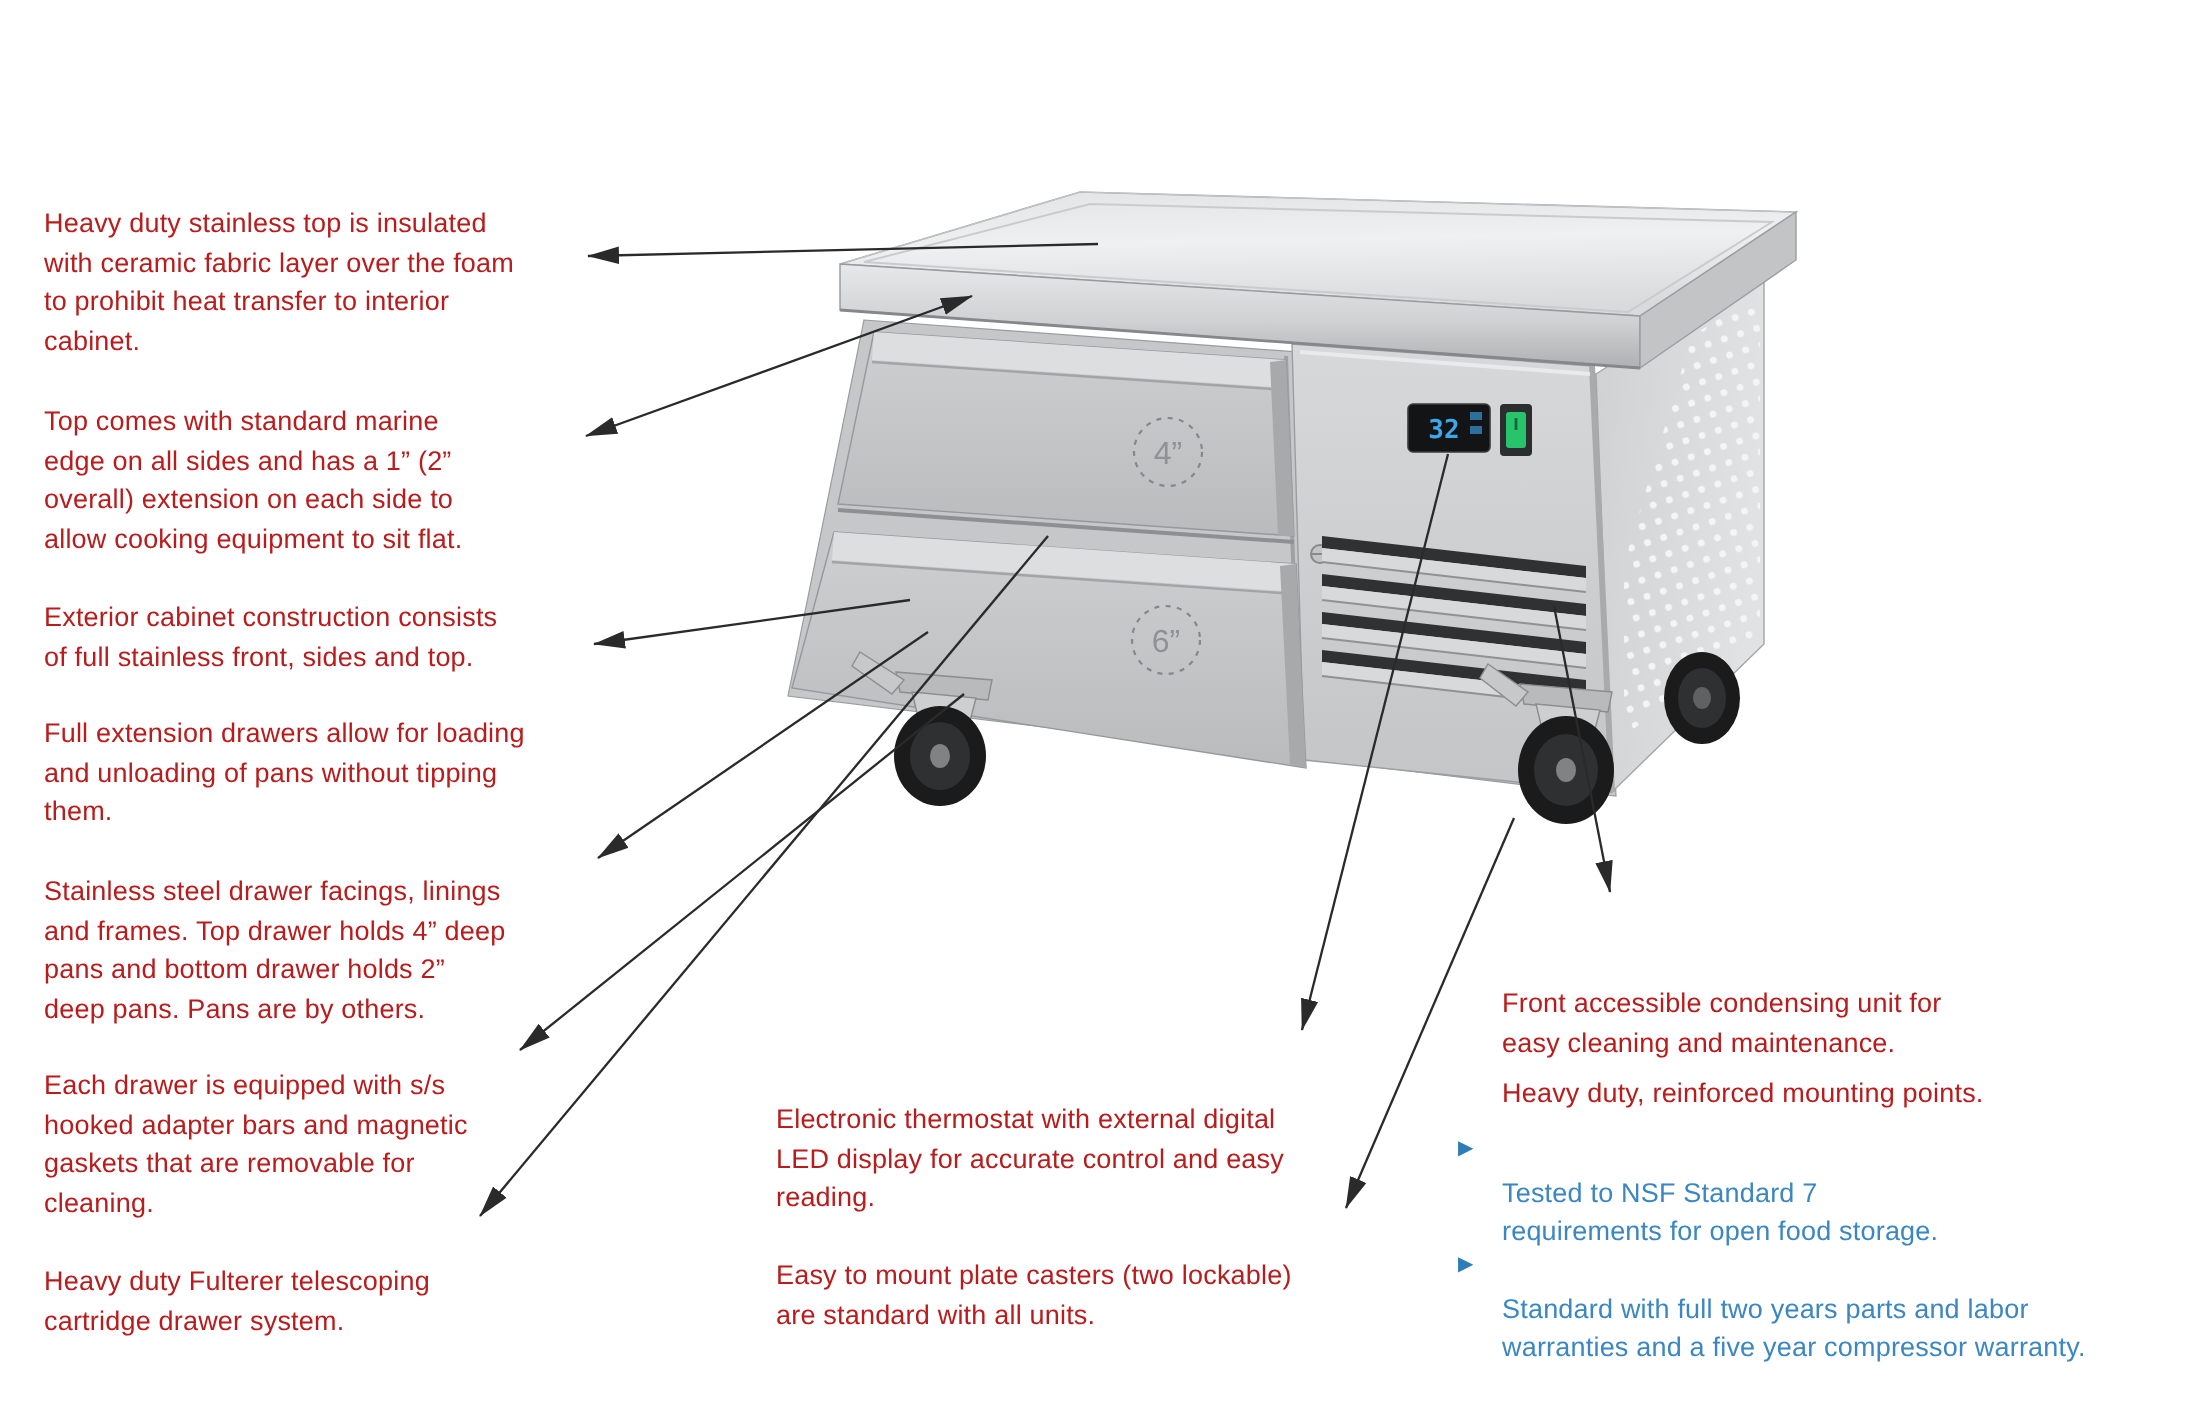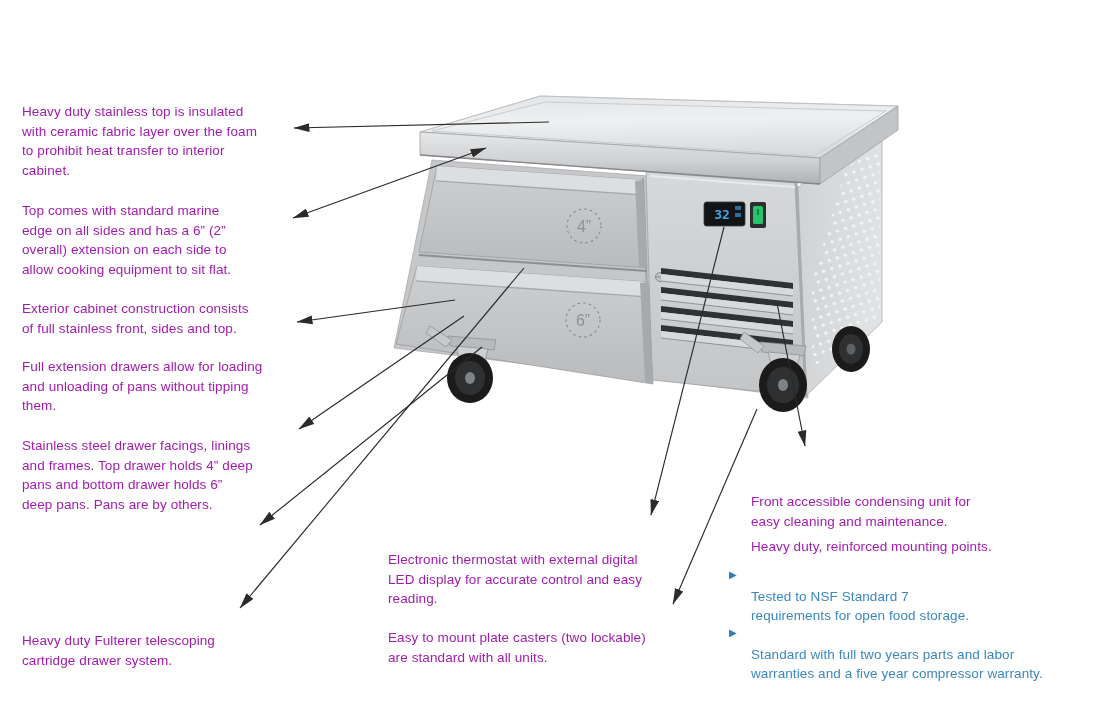--- a/index.html
+++ b/index.html
@@ -2,21 +2,21 @@
 <html><head>
 <meta charset="utf-8">
 <style>
   html,body{margin:0;padding:0;background:#ffffff;}
   .stage{
     position:relative;width:1099px;height:701px;background:#ffffff;overflow:hidden;
     font-family:"Liberation Sans","DejaVu Sans",sans-serif;
   }
   .note{
     position:absolute;
-    font-size:13.5px;line-height:19.6px;color:#a21caf;
+    font-size:13.5px;line-height:19.6px;color:#b91c1c;
     white-space:pre-line;letter-spacing:0.1px;
   }
   .note.blue{color:#3b87c1;}
   .bullet{
     position:absolute;left:-22px;top:3px;
     font-size:10px;color:#2f7db8;line-height:10px;
   }
   svg{position:absolute;left:0;top:0;}
 </style>
 </head>
@@ -172,32 +172,36 @@
       <line x1="777" y1="303" x2="805" y2="446" marker-end="url(#ah)"></line>
       <line x1="757" y1="409" x2="673" y2="604" marker-end="url(#ah)"></line>
     </g>
   </svg>
 
   <div class="note" style="left:22px;top:102px;width:300px">Heavy duty stainless top is insulated
 with ceramic fabric layer over the foam
 to prohibit heat transfer to interior
 cabinet.</div>
   <div class="note" style="left:22px;top:201px;width:300px">Top comes with standard marine
-edge on all sides and has a 6” (2”
+edge on all sides and has a 1” (2”
 overall) extension on each side to
 allow cooking equipment to sit flat.</div>
   <div class="note" style="left:22px;top:357px;width:300px">Full extension drawers allow for loading
 and unloading of pans without tipping
 them.</div>
   <div class="note" style="left:22px;top:299px;width:300px">Exterior cabinet construction consists
 of full stainless front, sides and top.</div>
   <div class="note" style="left:22px;top:436px;width:300px">Stainless steel drawer facings, linings
 and frames. Top drawer holds 4” deep
-pans and bottom drawer holds 6”
+pans and bottom drawer holds 2”
 deep pans. Pans are by others.</div>
+  <div class="note" style="left:22px;top:533px;width:300px">Each drawer is equipped with s/s
+hooked adapter bars and magnetic
+gaskets that are removable for
+cleaning.</div>
   <div class="note" style="left:22px;top:631px;width:300px">Heavy duty Fulterer telescoping
 cartridge drawer system.</div>
 
   <div class="note" style="left:388px;top:550px;width:310px">Electronic thermostat with external digital
 LED display for accurate control and easy
 reading.</div>
   <div class="note" style="left:388px;top:628px;width:310px">Easy to mount plate casters (two lockable)
 are standard with all units.</div>
 
   <div class="note" style="left:751px;top:492px;width:340px">Front accessible condensing unit for

